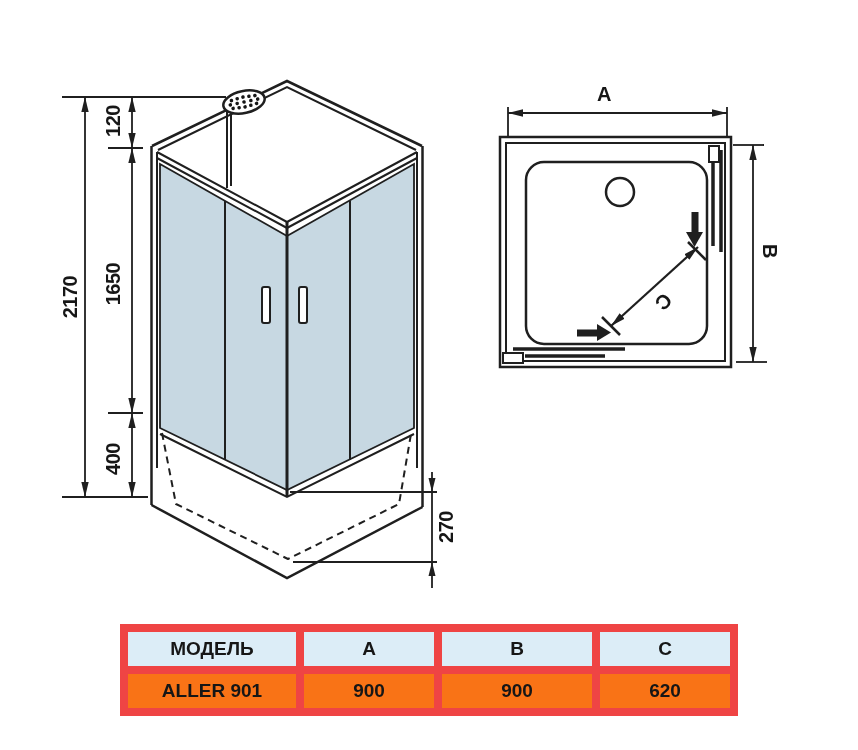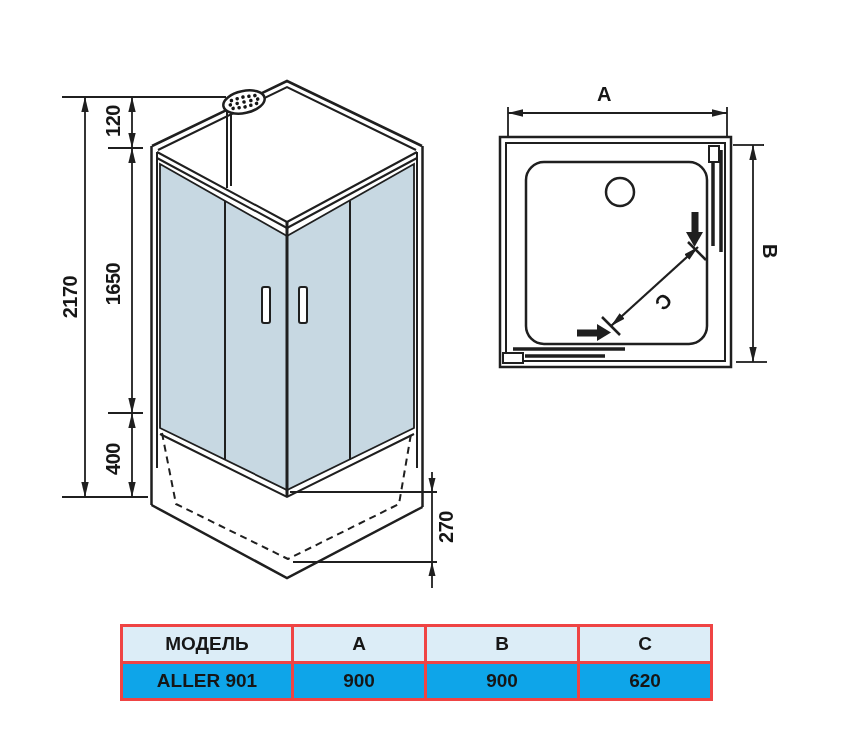--- a/index.html
+++ b/index.html
@@ -6,24 +6,24 @@
   .stage{position:relative;width:858px;height:750px;background:#ffffff;overflow:hidden;
          font-family:"Liberation Sans", sans-serif;}
   .stage svg{position:absolute;left:0;top:0;}
   svg text{font-family:"Liberation Sans", sans-serif;font-weight:bold;fill:#161616;letter-spacing:-0.5px;}
   .dim-label{font-size:20px;}
   .view-label{font-size:20px;}
 
   
   .spec-table{position:absolute;left:120px;top:624px;width:582px;border-collapse:collapse;
               table-layout:fixed;}
-  .spec-table td{border:3px solid #ef4444;text-align:center;vertical-align:middle;
+  .spec-table td{border:8px solid #ef4444;text-align:center;vertical-align:middle;
                  font-weight:bold;font-size:19px;color:#161616;height:34px;padding:0;}
   .spec-table tr.hdr td{background:#dcedf7;}
-  .spec-table tr.val td{background:#0ea5e9;}
+  .spec-table tr.val td{background:#f97316;}
   .c0{width:168px;} .c1{width:130px;} .c2{width:150px;} .c3{width:130px;}
 </style>
 </head>
 <body>
 
 <div class="stage">
 
 <svg width="858" height="620" viewBox="0 0 858 620">
   <defs>
     <marker id="arr" markerWidth="15" markerHeight="9" refX="15" refY="4.5" orient="auto-start-reverse" markerUnits="userSpaceOnUse">

